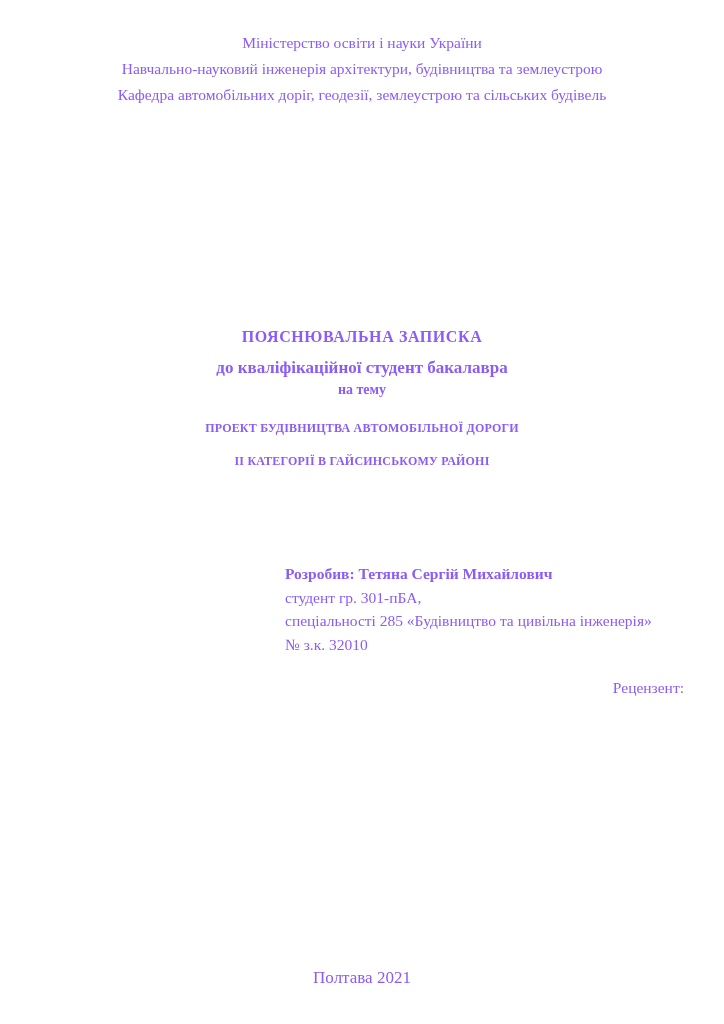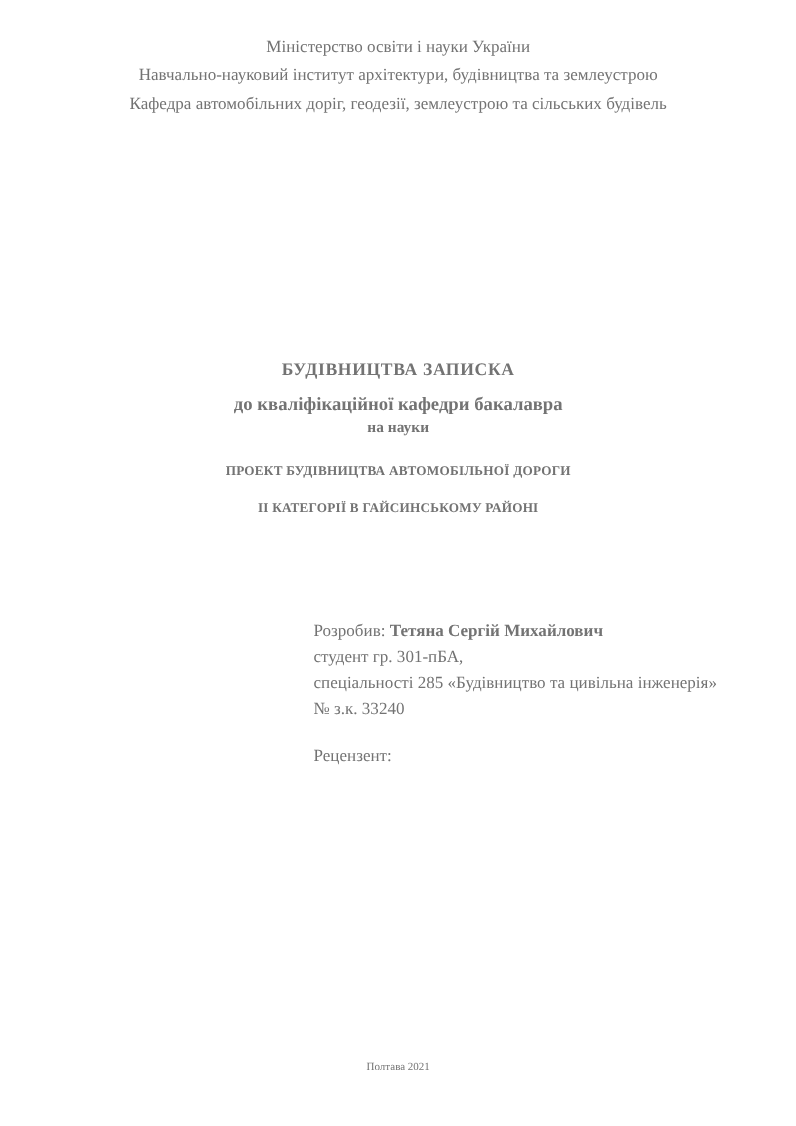--- a/index.html
+++ b/index.html
@@ -6,21 +6,21 @@
     margin: 0;
     padding: 0;
     background: #ffffff;
   }
   .page {
     position: relative;
     width: 724px;
     height: 1024px;
     background: #ffffff;
     font-family: "Liberation Serif", "DejaVu Serif", serif;
-    color: #737373;
+    color: #8b5cf6;
     overflow: hidden;
     box-sizing: border-box;
   }
 
   
   .header {
     position: absolute;
     top: 30px;
     left: 40px;
     right: 40px;
@@ -75,73 +75,74 @@
   }
   .people .grp {
     margin-bottom: 20px;
   }
   .people .row {
     font-size: 15.5px;
     line-height: 23.5px;
     white-space: nowrap;
   }
   .people .row .role {
-    font-weight: normal;
+    font-weight: bold;
     text-align: right;
   }
   .people .row .name {
     font-weight: bold;
   }
   .people .reviewer {
     font-size: 15.5px;
     line-height: 23.5px;
     margin-top: 14px;
+    text-align: right;
   }
 
   
   .footer {
     position: absolute;
-    bottom: 48px;
+    bottom: 36px;
     left: 0;
     right: 0;
     text-align: center;
-    font-size: 10px;
+    font-size: 17px;
     margin-top: 10px;
   }
 </style>
 </head>
 <body>
 
 <div class="page">
 
   <div class="header">
     <div class="line">Міністерство освіти і науки України</div>
-    <div class="line">Навчально-науковий інститут архітектури, будівництва та землеустрою</div>
+    <div class="line">Навчально-науковий інженерія архітектури, будівництва та землеустрою</div>
     <div class="line">Кафедра автомобільних доріг, геодезії, землеустрою та сільських будівель</div>
   </div>
 
   <div class="title-block">
-    <div class="doc-type">БУДІВНИЦТВА ЗАПИСКА</div>
-    <div class="subtitle">до кваліфікаційної кафедри бакалавра</div>
-    <div class="on-topic">на науки</div>
+    <div class="doc-type">ПОЯСНЮВАЛЬНА ЗАПИСКА</div>
+    <div class="subtitle">до кваліфікаційної студент бакалавра</div>
+    <div class="on-topic">на тему</div>
     <div class="theme">
       <div>ПРОЕКТ БУДІВНИЦТВА АВТОМОБІЛЬНОЇ ДОРОГИ</div>
       <div>ІІ КАТЕГОРІЇ В ГАЙСИНСЬКОМУ РАЙОНІ</div>
     </div>
   </div>
 
   <div class="people">
 
     <div class="grp">
       <div class="row">
         <span class="role">Розробив: </span><span class="name">Тетяна Сергій Михайлович</span>
       </div>
       <div class="row">студент гр. 301-пБА,</div>
       <div class="row">спеціальності 285 «Будівництво та цивільна інженерія»</div>
-      <div class="row">№ з.к. 33240</div>
+      <div class="row">№ з.к. 32010</div>
     </div>
 
 
     <div class="reviewer">Рецензент:</div>
 
   </div>
 
   <div class="footer">Полтава 2021</div>
 
 </div>

